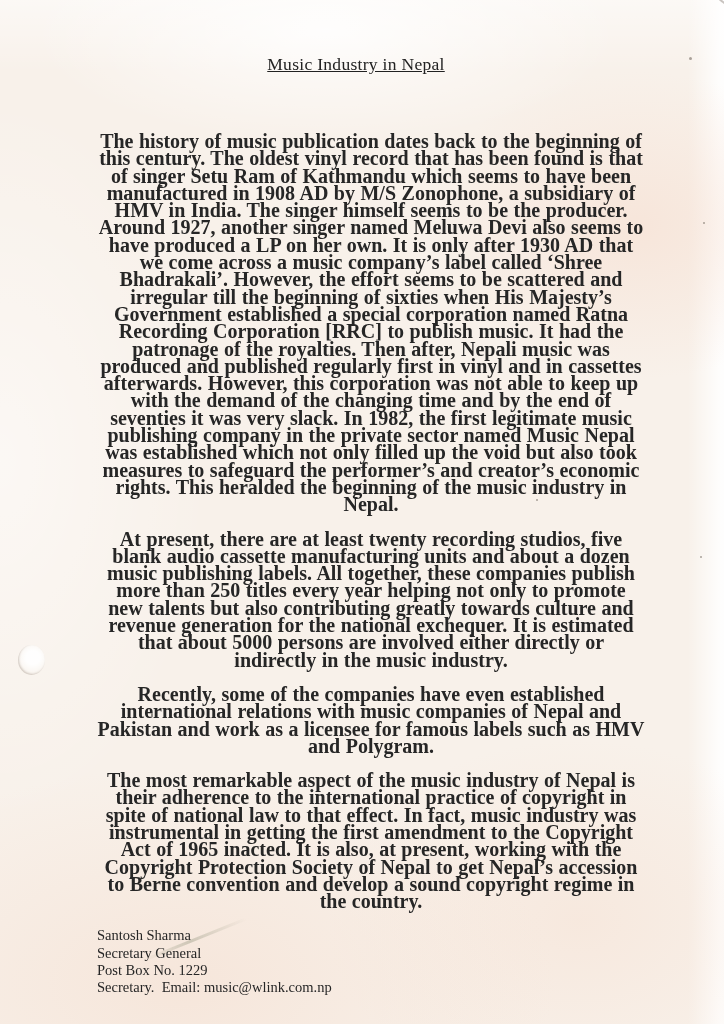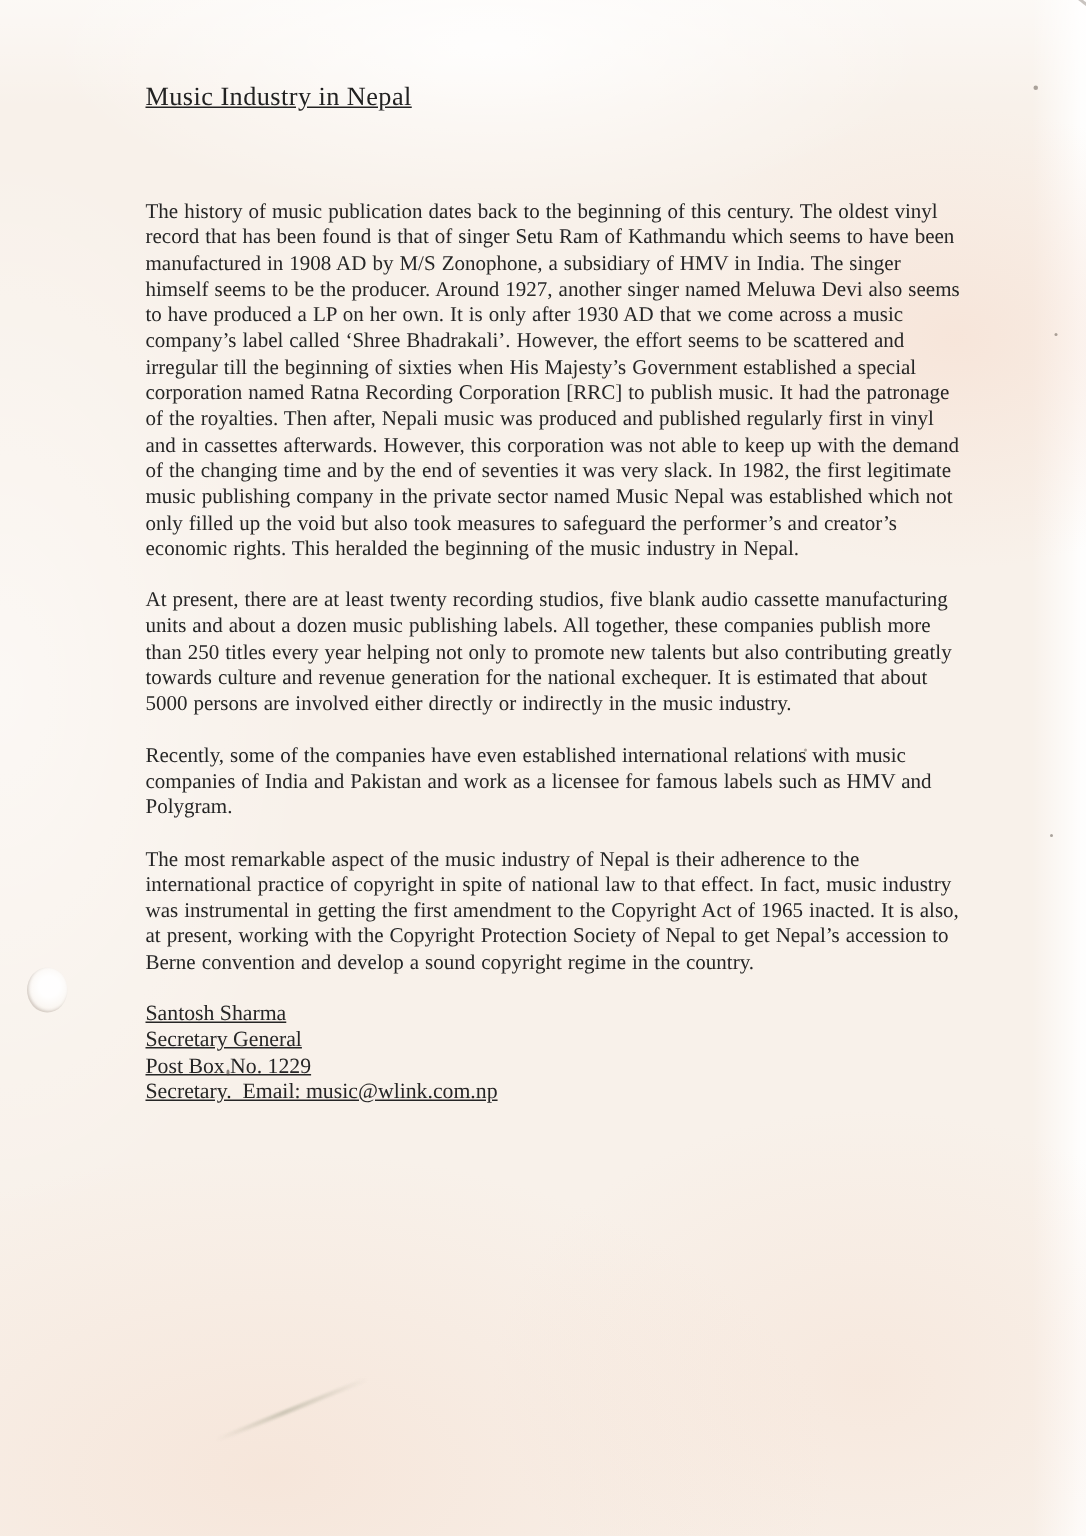--- a/index.html
+++ b/index.html
@@ -29,37 +29,39 @@
   .content {
     position: absolute;
     left: 97px;
     top: 54px;
     width: 548px;
   }
   .doc-title {
     font-size: 17.5px;
     font-weight: normal;
     text-decoration: underline;
+    text-align: center;
     letter-spacing: 0.3px;
     margin: 0 30px 58px 0;
     color: #222;
   }
   .para {
-    font-size: 14px;
+    font-size: 20px;
     line-height: 17.3px;
     margin: 0 0 17px 0;
-    text-align: left;
+    text-align: center;
     word-spacing: 0.5px;
+    font-weight: bold;
   }
   .sig {
     font-size: 14.5px;
     line-height: 17.3px;
     margin-top: 17px;
   }
-  .sig div { white-space: pre; text-decoration: underline; }
+  .sig div { white-space: pre; }
 
   
   .punch-hole {
     position: absolute;
     left: 18px;
     top: 645px;
     width: 27px;
     height: 30px;
     border-radius: 50%;
     background: radial-gradient(circle at 55% 42%, rgba(255,255,255,0.95) 30%, rgba(248,241,234,0) 75%);
@@ -98,21 +100,21 @@
 
 <div class="scan">
 
   <div class="content">
     <h1 class="doc-title">Music Industry in Nepal</h1>
 
     <p class="para">The history of music publication dates back to the beginning of this century. The oldest vinyl record that has been found is that of singer Setu Ram of Kathmandu which seems to have been manufactured  in 1908 AD by M/S Zonophone, a subsidiary of HMV in India. The singer himself seems to be the producer. Around 1927, another singer named Meluwa Devi also seems to have produced a LP on her own.  It is only after 1930 AD that we come across a music company’s label called ‘Shree Bhadrakali’. However, the effort seems to be scattered and irregular till the beginning of sixties when His Majesty’s Government established a special corporation named Ratna Recording Corporation [RRC] to publish music. It had the patronage of the royalties. Then after, Nepali music was produced and published regularly first in vinyl and in cassettes afterwards.  However, this corporation was not able to keep up with the demand of the changing time and by the end of seventies it was very slack.  In 1982, the first legitimate music publishing company in the private sector named Music Nepal was established which not only filled up the void but also took measures to safeguard the performer’s and creator’s economic rights. This heralded the beginning of the music industry in Nepal.</p>
 
     <p class="para">At present, there are at least twenty recording studios, five blank audio cassette manufacturing units and about a dozen music publishing labels.  All together, these companies publish more than 250 titles every year helping not only to promote new talents but also contributing greatly towards culture and revenue generation for the national exchequer.  It is estimated that about 5000 persons are involved either directly or indirectly in the music industry.</p>
 
-    <p class="para">Recently, some of the companies have even established international relations with music companies of India and Pakistan and work as a licensee for famous labels such as HMV and Polygram.</p>
+    <p class="para">Recently, some of the companies have even established international relations with music companies of Nepal and Pakistan and work as a licensee for famous labels such as HMV and Polygram.</p>
 
     <p class="para">The most remarkable aspect of the music industry of Nepal is their adherence to the international practice of copyright in spite of national law to that effect. In fact, music industry was instrumental in getting the first amendment to the Copyright Act of 1965 inacted.  It is also, at present, working with the Copyright Protection Society of Nepal to get Nepal’s accession to Berne convention and develop a sound copyright regime in the country.</p>
 
     <div class="sig">
       <div>Santosh Sharma</div>
       <div>Secretary General</div>
       <div>Post Box No. 1229</div>
       <div>Secretary.  Email: music@wlink.com.np</div>
     </div>
   </div>

